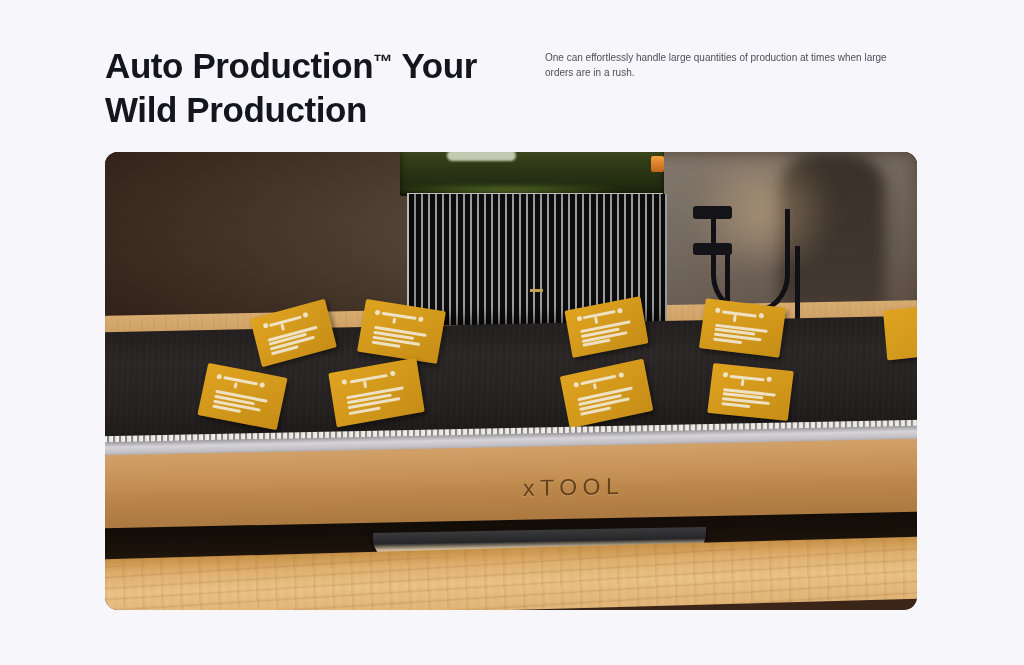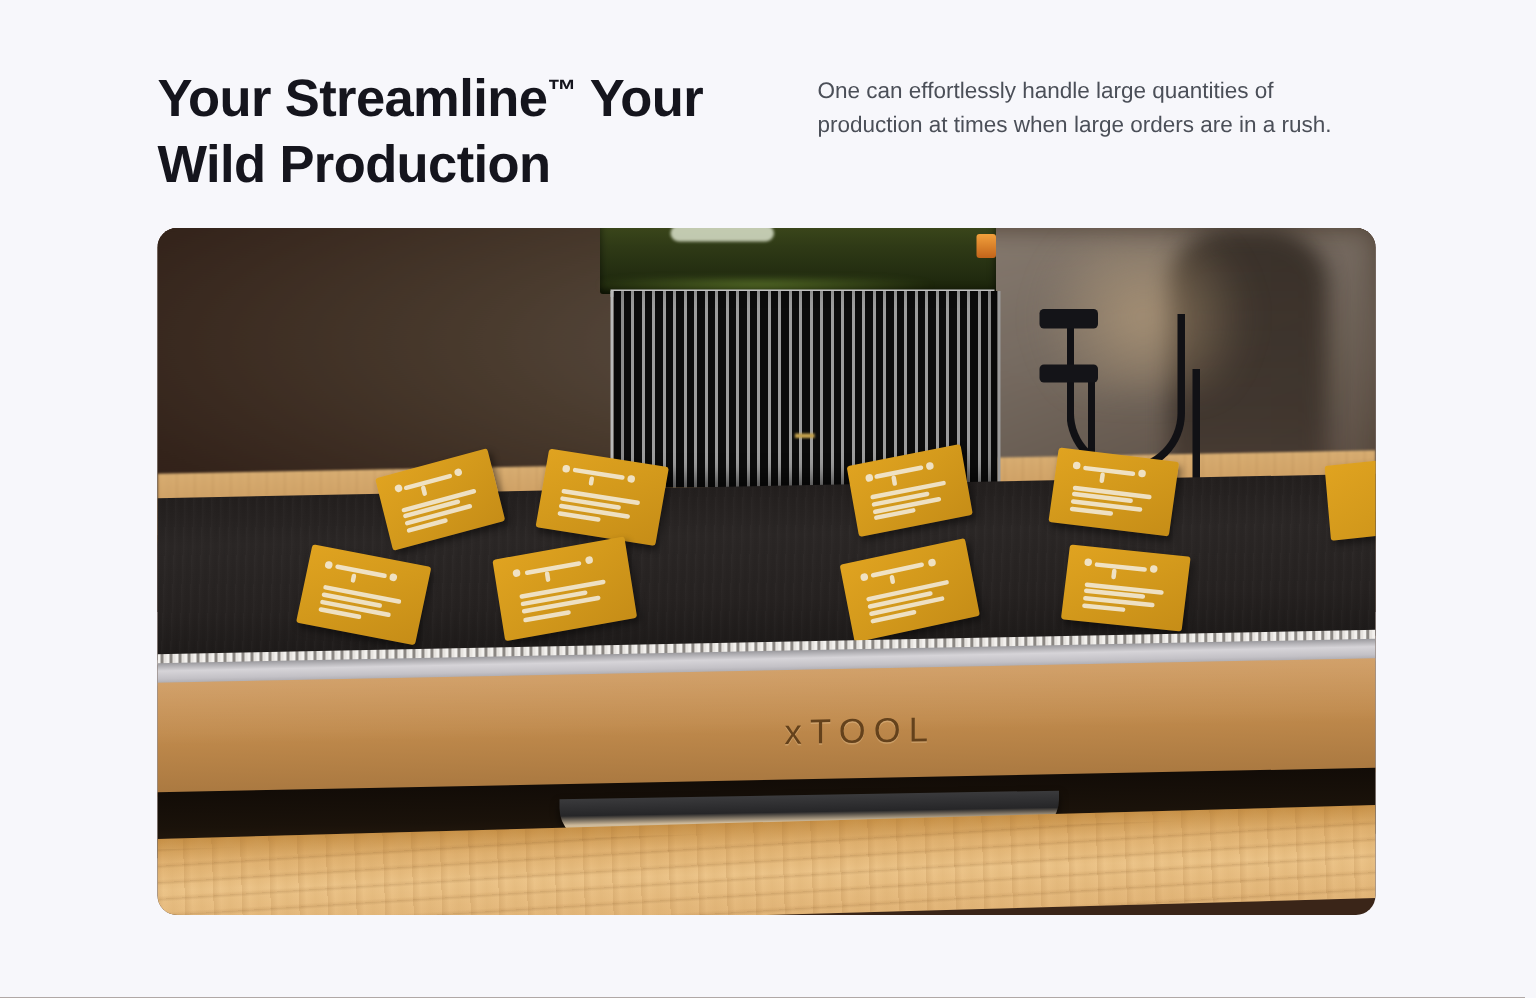--- a/index.html
+++ b/index.html
@@ -46,21 +46,21 @@
     font-size: 0.56em;
     vertical-align: 0.52em;
     letter-spacing: 0;
     font-weight: bold;
   }
   .subcopy {
     flex: 1 1 auto;
     margin: 0;
     padding-top: 6px;
     font-family: "Liberation Sans", sans-serif;
-    font-size: 15px;
+    font-size: 10px;
     line-height: 1.5;
     color: #4b4f58;
     max-width: 360px;
   }
 
   
   .media-card {
     position: absolute;
     left: 105px;
     top: 152px;
@@ -395,21 +395,21 @@
     clip: rect(0 0 0 0);
     white-space: nowrap;
   }
 </style>
 </head>
 <body>
 
 <div class="page">
 
   <div class="header">
-    <h1 class="headline"><span>Your Streamline</span><span class="tm">™</span><span> Your
+    <h1 class="headline"><span>Auto Production</span><span class="tm">™</span><span> Your
 Wild Production</span></h1>
     <p class="subcopy">One can effortlessly handle large quantities of production at times when large orders are in a rush.</p>
   </div>
 
   <figure class="media-card" style="margin:0;">
     <div class="photo">
 
       <div class="bg-wall"></div>
       <div class="bg-wall-right"></div>
       <div class="bg-silhouette"></div>

